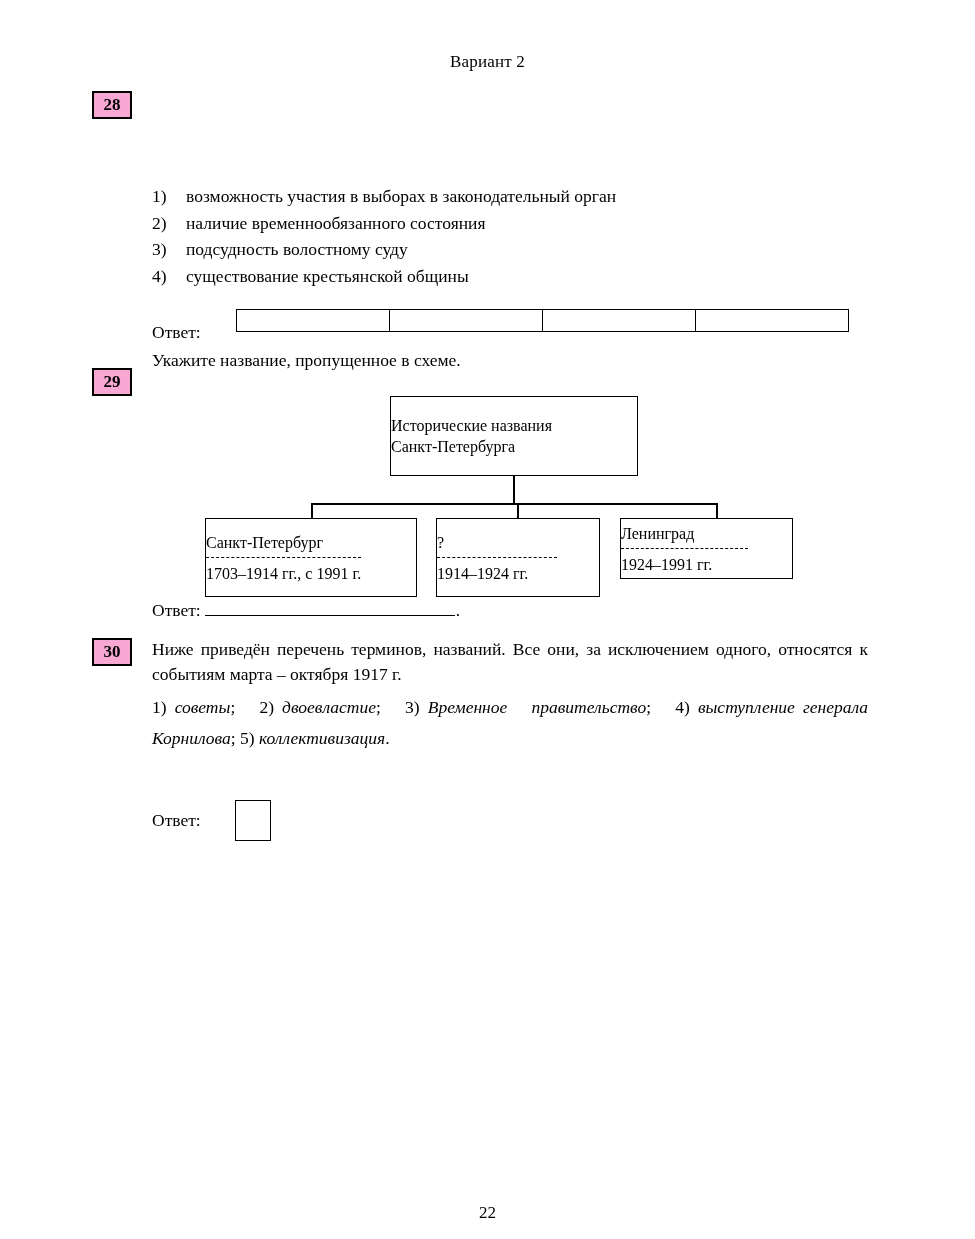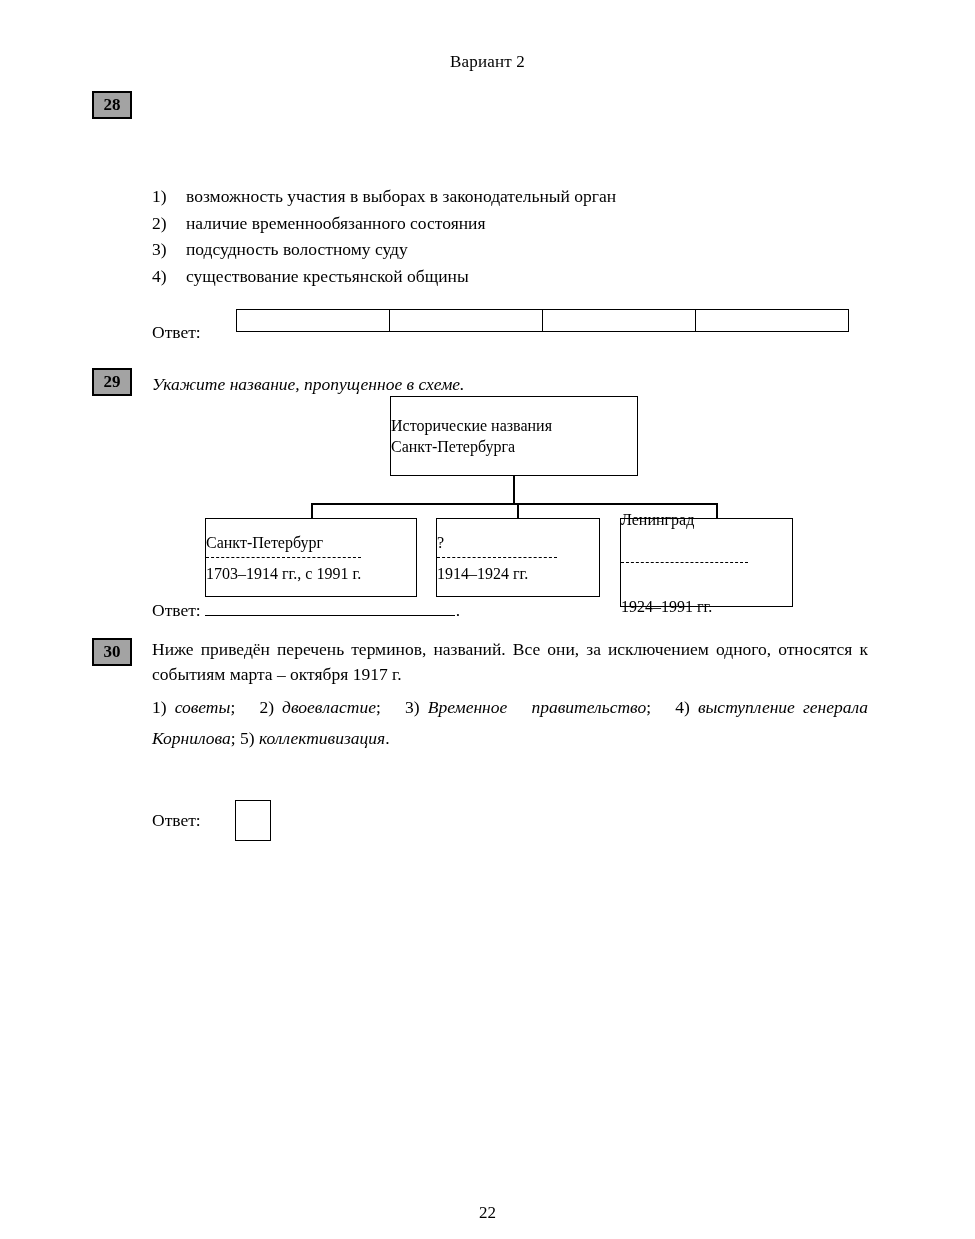--- a/index.html
+++ b/index.html
@@ -36,21 +36,21 @@
     position: absolute;
     width: 40px;
     height: 28px;
     border: 2px solid #000;
     box-sizing: border-box;
     font-size: 17px;
     font-weight: bold;
     display: flex;
     align-items: center;
     justify-content: center;
-    background: #a3a3a3;
+    background: #f9a8d4;
   }
   .qbody {
     position: absolute;
     font-size: 17.5px;
     line-height: 25px;
     text-align: justify;
     text-justify: inter-word;
   }
   .qbody.nojust { text-align: left; }
 
@@ -207,21 +207,21 @@
         <td></td>
         <td></td>
         <td></td>
         <td></td>
       </tr>
     </tbody>
   </table>
 
   <div class="qnum" style="left:92px; top:368px;">29</div>
 
-  <div class="qbody nojust" style="left:152px; top:372px; width:716px;font-style:italic;">Укажите название, пропущенное в схеме.</div>
+  <div class="qbody nojust" style="left:152px; top:348px; width:716px;">Укажите название, пропущенное в схеме.</div>
 
   <div class="scheme" style="left:0; top:0; width:975px; height:0;">
 
     <div class="sbox" style="left:390px; top:396px; width:248px; height:80px;">
       <div class="l1">Исторические названия</div>
       <div class="l2">Санкт-Петербурга</div>
     </div>
 
     <div class="conn v" style="left:513px; top:476px; height:28px;"></div>
     <div class="conn h" style="left:311px; top:503px; width:406px;"></div>
@@ -234,21 +234,21 @@
       <div class="dashsep"></div>
       <div class="l2">1703–1914 гг., с 1991 г.</div>
     </div>
 
     <div class="sbox" style="left:436px; top:518px; width:164px; height:79px;">
       <div class="l1">?</div>
       <div class="dashsep"></div>
       <div class="l2">1914–1924 гг.</div>
     </div>
 
-    <div class="sbox" style="left:620px; top:518px; width:173px; height:89px;gap:28px;">
+    <div class="sbox" style="left:620px; top:518px; width:173px; height:61px;">
       <div class="l1">Ленинград</div>
       <div class="dashsep"></div>
       <div class="l2">1924–1991 гг.</div>
     </div>
   </div>
 
   <div class="ans-line-wrap" style="left:152px; top:600px;">
     <span>Ответ:</span><span class="ans-rule"></span><span>.</span>
   </div>
 

